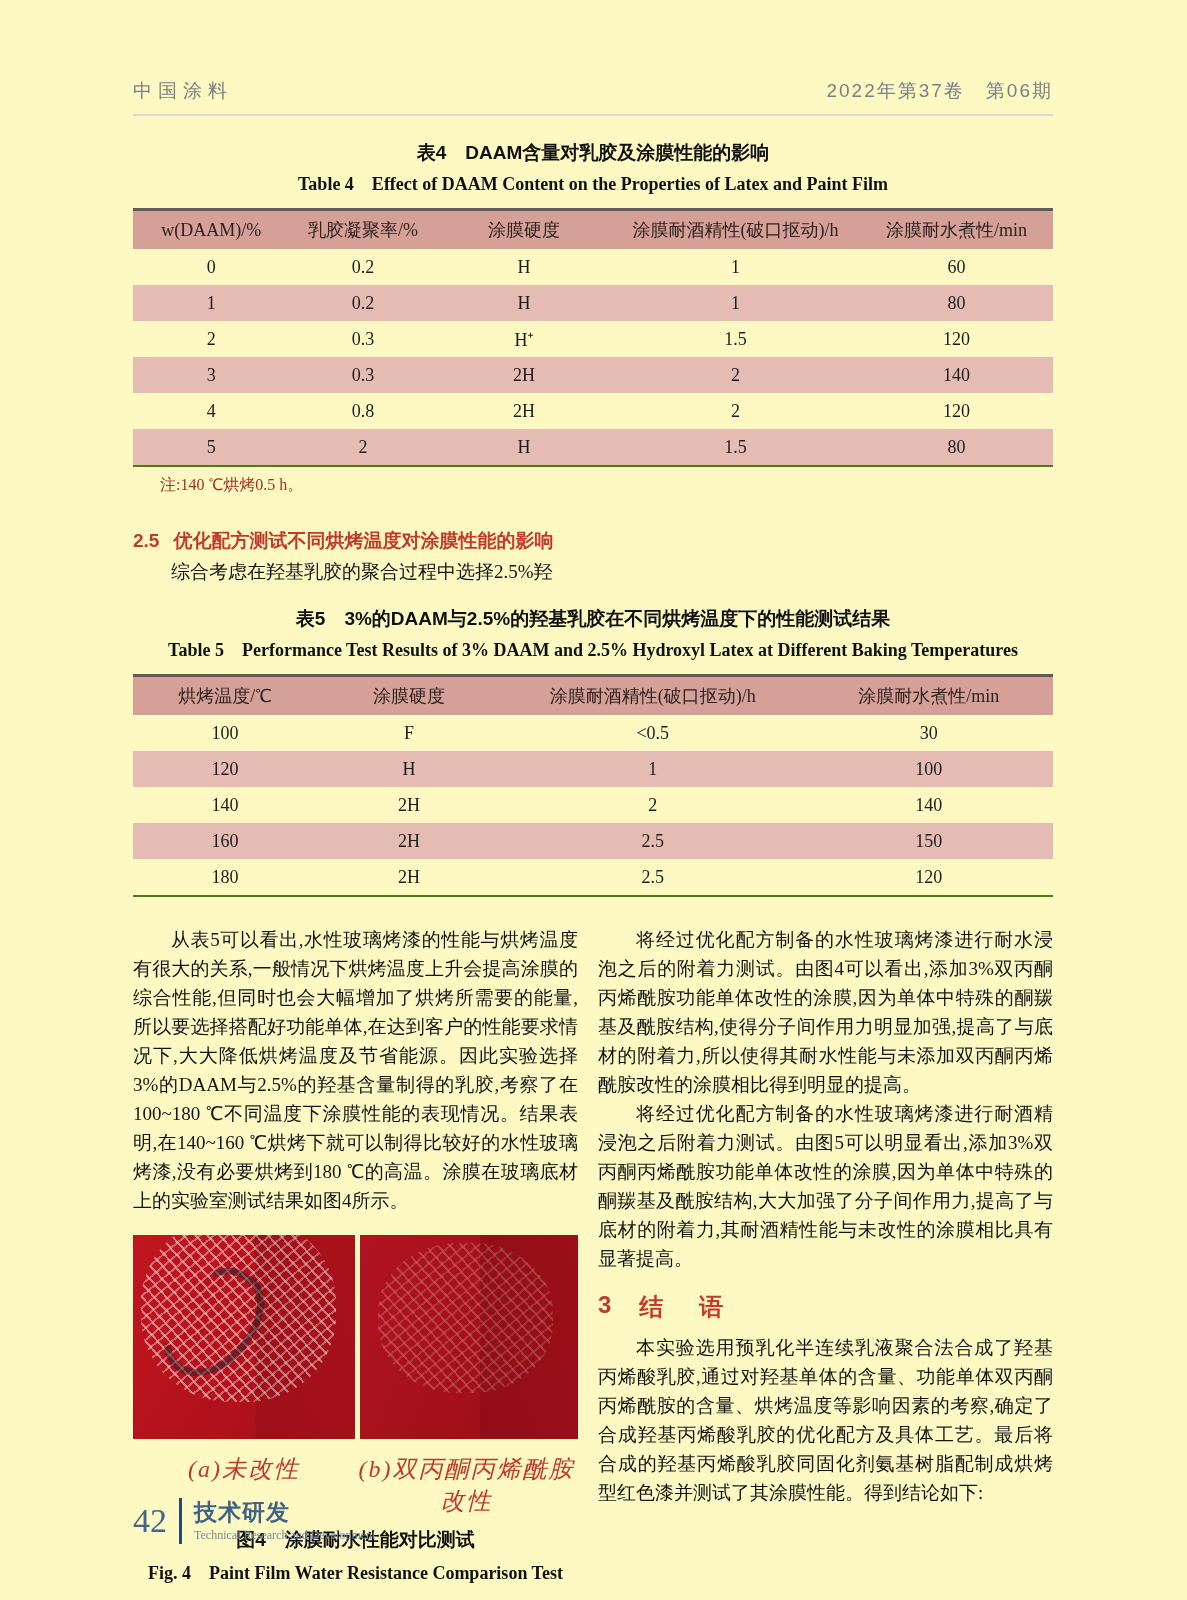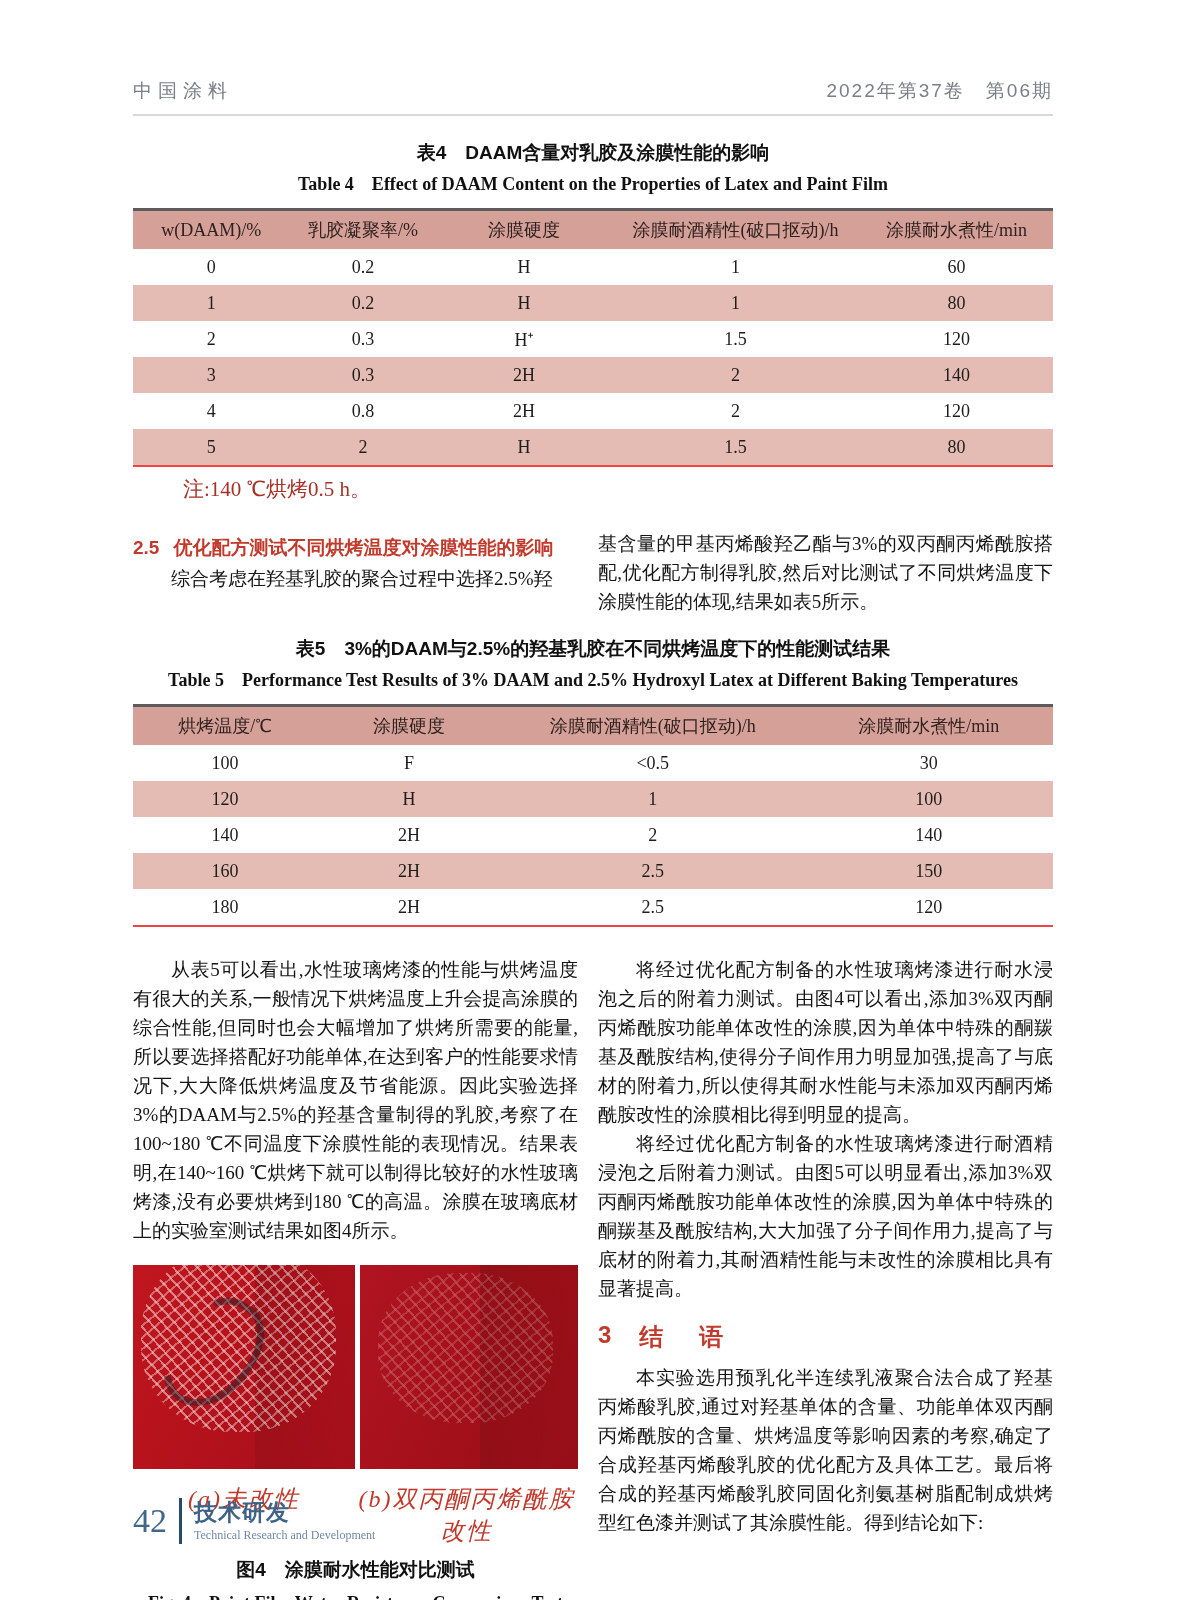--- a/index.html
+++ b/index.html
@@ -1,20 +1,20 @@
 <!DOCTYPE html>
 <html><head>
 <meta charset="utf-8">
 <style>
   html,body{margin:0;padding:0;background:#e9e7e4;}
   .page{
     position:relative;
     width:1187px;height:1600px;
     margin:0 auto;
-    background:#ffffff;
+    background:#fef9c3;
     font-family:"Liberation Serif", serif;
     color:#161616;
     overflow:hidden;
     box-sizing:border-box;
   }
   .content{padding:0 134px 0 133px;}
   
   .page-header{
     display:flex;justify-content:space-between;align-items:flex-end;
     padding-top:78px;padding-bottom:10px;
@@ -31,31 +31,31 @@
     margin-top:24px;color:#111;
   }
   .tbl-caption-en{
     text-align:center;font-weight:bold;font-size:18px;
     font-family:"Liberation Serif", serif;
     margin-top:6px;color:#111;
   }
   
   table.data{
     width:100%;border-collapse:collapse;margin-top:12px;
-    border-top:3px solid #5c5c5c;border-bottom:2px solid #ef4444;
+    border-top:3px solid #5c5c5c;border-bottom:2px solid #4d7c0f;
     font-size:18px;
   }
   table.data th{
     background:#d5a098;font-weight:normal;color:#2e211f;
     height:36px;text-align:center;font-size:18px;
   }
   table.data td{height:34px;text-align:center;color:#1d1d1d;}
   tr.shaded td{background:#e5bcb4;}
   .tbl-note{
-    color:#a63227;font-size:21px;margin:8px 0 0 50px;
+    color:#a63227;font-size:16px;margin:8px 0 0 27px;
   }
   
   .twocol{display:flex;gap:20px;}
   .col-l{width:445px;}
   .col-r{width:455px;}
   .para{
     font-size:19px;line-height:29px;text-align:justify;
     color:#151515;
   }
   .indent{text-indent:2em;}
@@ -191,23 +191,20 @@
     </table>
     <div class="tbl-note">注:140 ℃烘烤0.5 h。</div>
 
     <div class="twocol mt26">
       <div class="col-l">
         <div class="sec-heading">
           <span>2.5</span>
           <span>优化配方测试不同烘烤温度对涂膜性能的影响</span>
         </div>
         <div class="para indent">综合考虑在羟基乳胶的聚合过程中选择2.5%羟</div>
-      </div>
-      <div class="col-r">
-        <div class="para">基含量的甲基丙烯酸羟乙酯与3%的双丙酮丙烯酰胺搭配,优化配方制得乳胶,然后对比测试了不同烘烤温度下涂膜性能的体现,结果如表5所示。</div>
       </div>
     </div>
 
     <div class="tbl-caption-zh" style="margin-top:20px">表5　3%的DAAM与2.5%的羟基乳胶在不同烘烤温度下的性能测试结果</div>
     <div class="tbl-caption-en">Table 5　Performance Test Results of 3% DAAM and 2.5% Hydroxyl Latex at Different Baking Temperatures</div>
     <table class="data">
       <thead>
         <tr>
           <th style="width:20%">烘烤温度/℃</th>
           <th style="width:20%">涂膜硬度</th>

